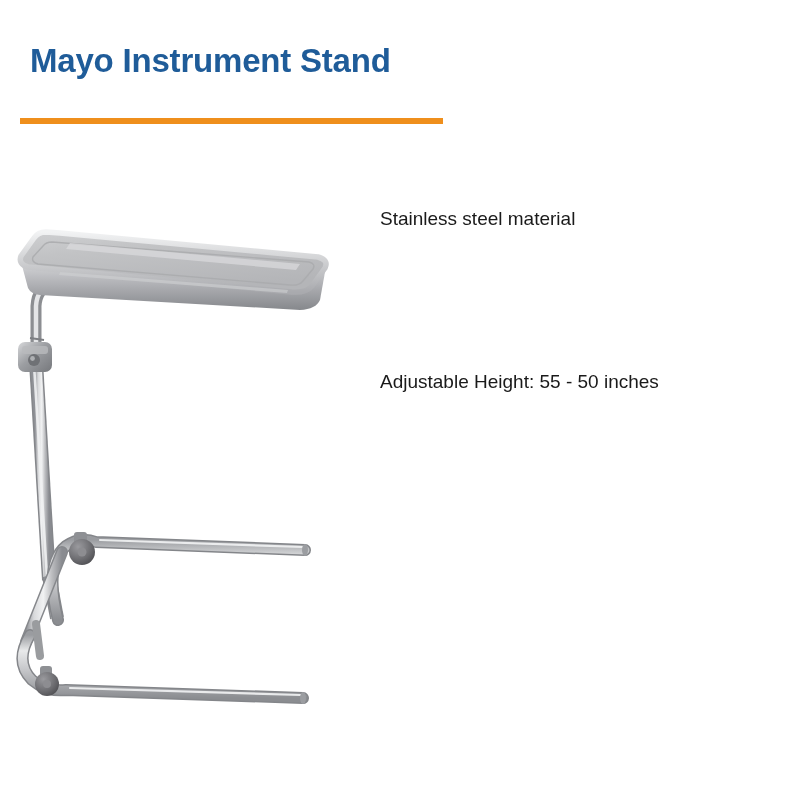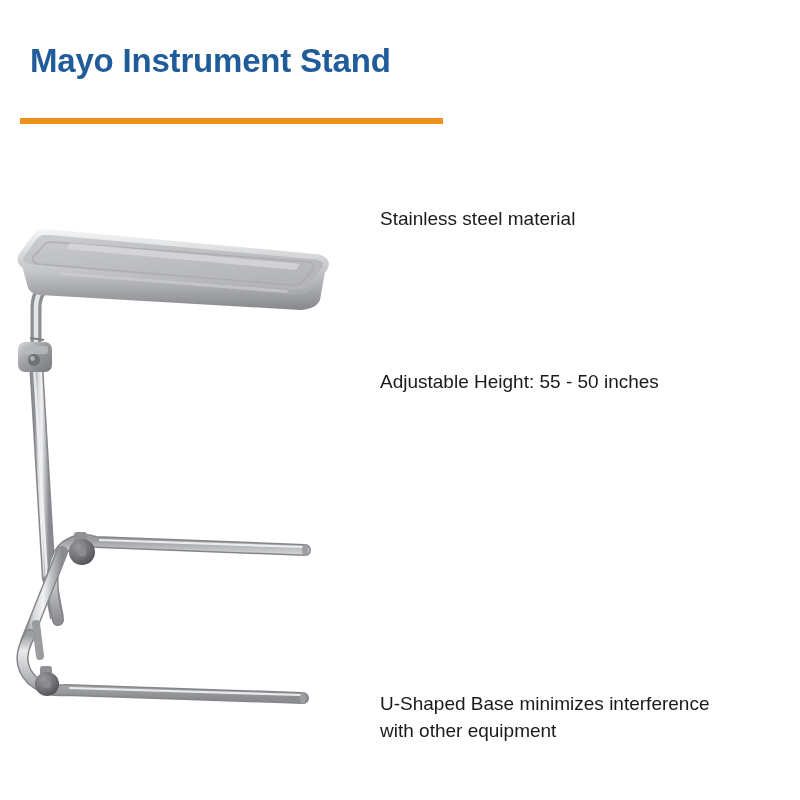--- a/index.html
+++ b/index.html
@@ -211,16 +211,14 @@
       <ellipse cx="305" cy="370" rx="3" ry="6" fill="#9b9da1"></ellipse>
       <ellipse cx="303" cy="518" rx="3" ry="6" fill="#9b9da1"></ellipse>
     </svg>
   </div>
 
   <div class="feature feature-1">Stainless steel material</div>
 
   <div class="feature feature-2">Adjustable Height: 55 - 50 inches</div>
 
 
-  <div class="feature feature-4">U-Shaped Base minimizes interference
-with other equipment</div>
 
 </div>
 
 </body></html>

